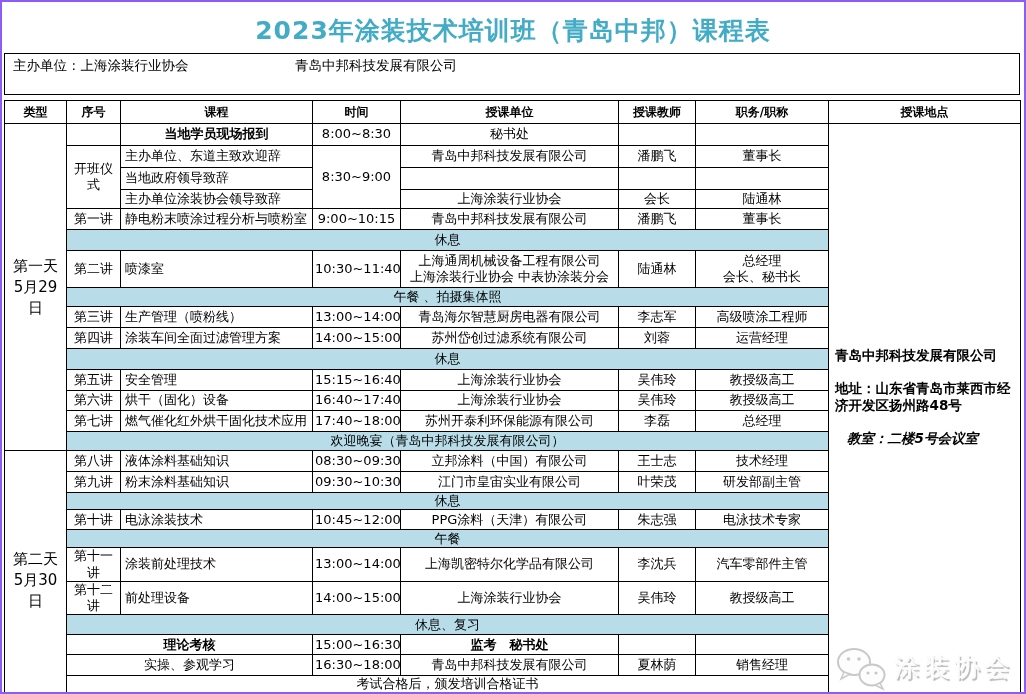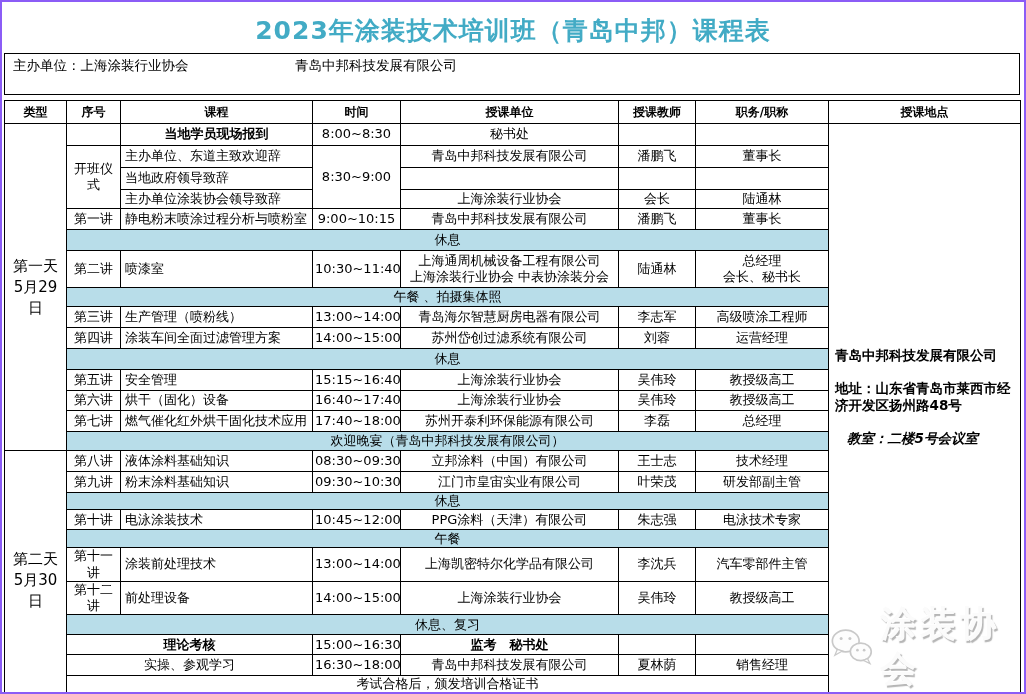--- a/index.html
+++ b/index.html
@@ -45,21 +45,21 @@
     padding:0 4px 0 6px;
   }
   .loc-text { transform:translateY(-14px); font-weight:bold; font-size:13.5px; line-height:1.3; }
   .loc-text p { margin:0 0 15px 0; }
   .loc-text p:last-child { margin:12px;font-style:italic; }
   .watermark {
     position:absolute; right:6px; bottom:20px;
     display:flex; align-items:center; gap:6px;
   }
   .wm-text {
-    font-size:36px; font-weight:bold; color:#fbfbfb; letter-spacing:4px;
+    font-size:26px; font-weight:normal; color:#fbfbfb; letter-spacing:4px;
     text-shadow:-1px -1px 0 #ffffff, 1.5px 1.5px 1px #b5b5b5;
   }
   .two-line { line-height:1.3;margin-left:48px; }
 </style>
 </head>
 <body>
 
 <div class="page">
 
   <div class="title">2023年涂装技术培训班（青岛中邦）课程表</div>

